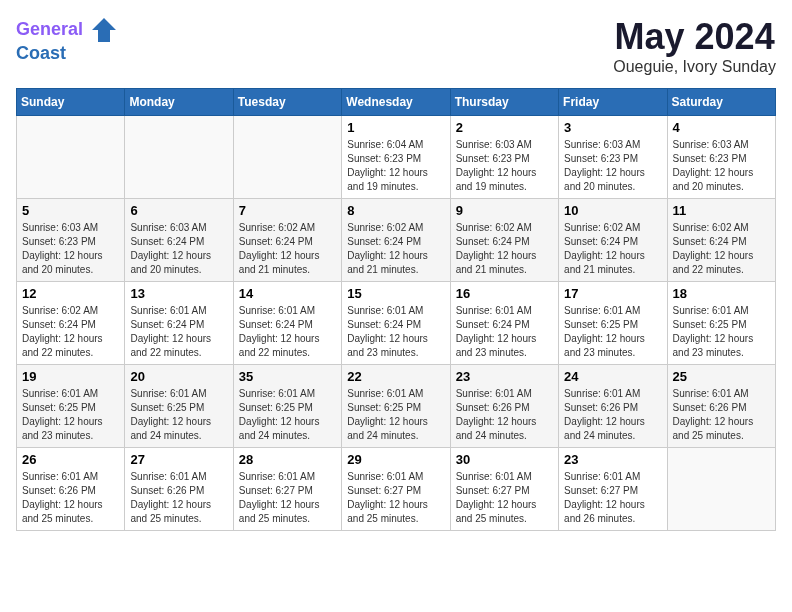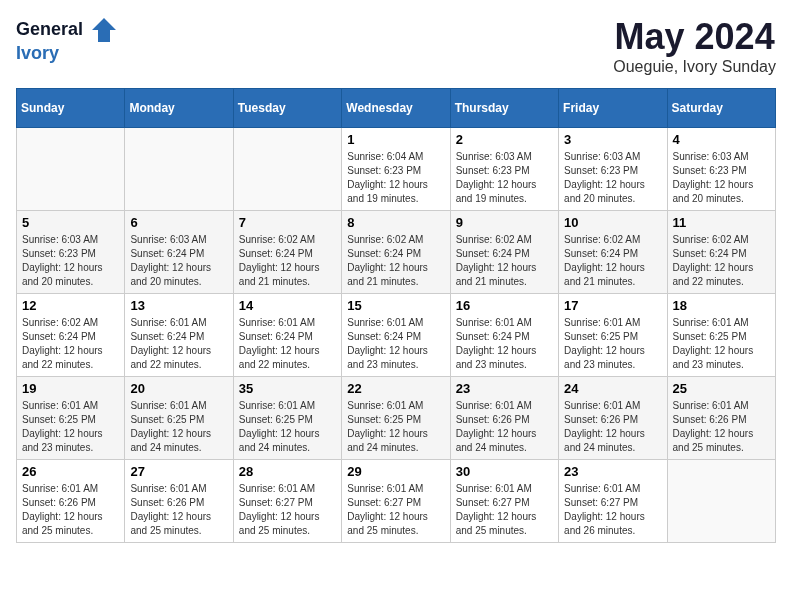--- a/index.html
+++ b/index.html
@@ -20,21 +20,21 @@
       display: flex;
       align-items: center;
     }
     .logo-text {
       font-size: 18px;
       font-weight: bold;
       color: #1a1a2e;
       line-height: 1.1;
     }
     .logo-text span {
-      color: #0f172a;
+      color: #8b5cf6;
     }
     .logo-icon {
       width: 28px;
       height: 28px;
       margin-left: 2px;
     }
     .title-block {
       text-align: center;
     }
     .month-year {
@@ -47,21 +47,21 @@
       color: #333;
     }
     table {
       width: 100%;
       border-collapse: collapse;
       font-size: 11px;
     }
     thead tr th {
       background: #2a6db5;
       color: #fff;
-      padding: 12px 4px;
+      padding: 6px 4px;
       text-align: left;
       font-size: 12px;
       font-weight: bold;
       border: 1px solid #1a5a9a;
     }
     tbody tr td {
       border: 1px solid #ccc;
       vertical-align: top;
       padding: 4px 5px;
       height: 80px;
@@ -90,21 +90,21 @@
 
 <div class="header">
   <div class="logo">
     <div>
       <div class="logo-text">
         <span>General</span>
         <svg class="logo-icon" viewBox="0 0 28 28" style="display:inline-block;vertical-align:middle;margin-left:2px;">
           <polygon points="14,2 26,14 20,14 20,26 8,26 8,14 2,14" fill="#2a6db5"></polygon>
         </svg>
         <br>
-        <span style="color:#2a6db5;">Ivory</span>
+        <span style="color:#2a6db5;">Coast</span>
       </div>
     </div>
   </div>
   <div class="title-block">
     <div class="month-year">May 2024</div>
     <div class="location">Oueguie, Ivory Sunday</div>
   </div>
 </div>
 
 <table>

